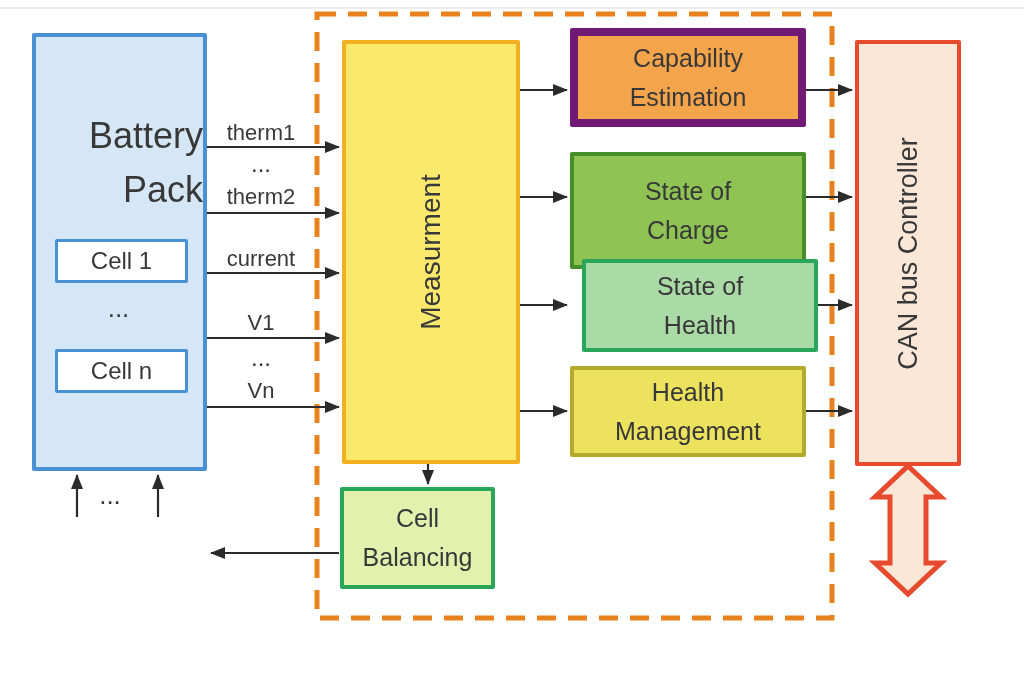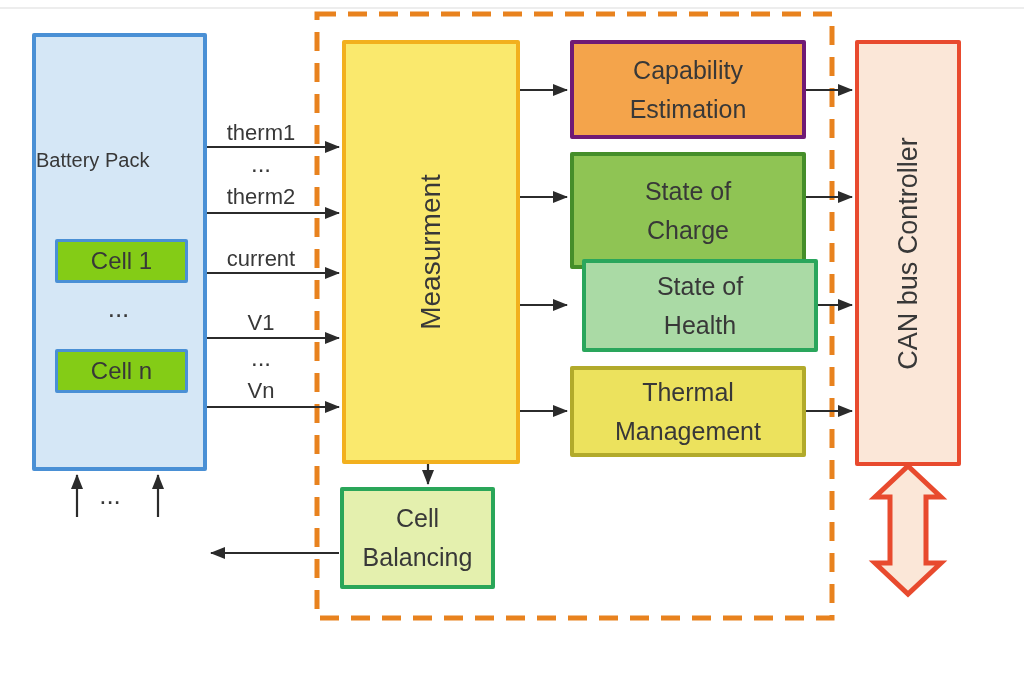--- a/index.html
+++ b/index.html
@@ -5,37 +5,37 @@
   html,body{margin:0;padding:0;background:#ffffff;}
   #page{position:relative;width:1024px;height:683px;background:#ffffff;overflow:hidden;
         font-family:"Liberation Sans", sans-serif;color:#383838;}
   .topline{position:absolute;left:0;top:7px;width:1024px;height:2px;background:#ededed;}
   svg.layer{position:absolute;left:0;top:0;width:1024px;height:683px;z-index:1;}
   .box{position:absolute;box-sizing:border-box;display:flex;align-items:center;justify-content:center;
        text-align:center;z-index:2;border-radius:2px;}
   .lbl{display:block;}
   
   .battery{left:32px;top:33px;width:175px;height:438px;background:#d5e7f6;border:4px solid #4a90d5;}
-  .battery .bp-label{position:absolute;top:72px;left:0;right:0;font-size:20px;line-height:1.5;
-       text-align:left;margin-top:36px;}
-  .cell{position:absolute;left:19px;width:127px;height:38px;background:#84cc16;border:3px solid #4a90d5;
+  .battery .bp-label{position:absolute;top:72px;left:0;right:0;font-size:36px;line-height:1.5;
+       text-align:right;}
+  .cell{position:absolute;left:19px;width:127px;height:38px;background:#ffffff;border:3px solid #4a90d5;
        display:flex;align-items:center;justify-content:center;font-size:24px;border-radius:2px;}
   .cell1{top:202px;} .celln{top:312px;}
   .cell-dots{position:absolute;left:19px;top:256px;width:127px;text-align:center;font-size:26px;}
   
   .discharger{left:32px;top:517px;width:176px;height:70px;background:#fce6cd;border:4px solid #f07f2c;
        font-size:27px;}
   .disch-dots{position:absolute;left:80px;top:480px;width:60px;text-align:center;font-size:26px;z-index:2;}
   
   .measurement{left:342px;top:40px;width:178px;height:424px;background:#fae96d;border:4px solid #f2b01e;}
   .measurement .rot{transform:rotate(-90deg);white-space:nowrap;font-size:28px;}
   .cellbal{left:340px;top:487px;width:155px;height:102px;background:#e4f0ae;border:4px solid #2aa659;
        font-size:25px;line-height:1.55;}
   .cellbal .lbl{width:130px;}
-  .capest{left:570px;top:40px;width:236px;height:99px;background:#f4a44b;border:4px solid #701a75;
+  .capest{left:570px;top:28px;width:236px;height:99px;background:#f4a44b;border:8px solid #701a75;
        font-size:25px;line-height:1.55;}
   .capest .lbl{width:170px;}
   .soc{left:570px;top:152px;width:236px;height:117px;background:#8fc454;border:4px solid #458e2a;
        font-size:25px;line-height:1.55;}
   .soc .lbl{width:140px;}
   .soh{left:570px;top:259px;width:236px;height:93px;background:#aadaa5;border:4px solid #2aa65c;
        font-size:25px;line-height:1.55;margin-left:12px;}
   .soh .lbl{width:140px;}
   .thermal{left:570px;top:366px;width:236px;height:91px;background:#ece25d;border:4px solid #b2aa2b;
        font-size:25px;line-height:1.55;}
@@ -121,20 +121,20 @@
   <div class="box capest">
     <span class="lbl">Capability Estimation</span>
   </div>
   <div class="box soc">
     <span class="lbl">State of Charge</span>
   </div>
   <div class="box soh">
     <span class="lbl">State of Health</span>
   </div>
   <div class="box thermal">
-    <span class="lbl">Thermal Management</span>
+    <span class="lbl">Health Management</span>
   </div>
 
   <div class="box canbus">
     <span class="rot">CAN bus Controller</span>
   </div>
 
 </div>
 
 </body></html>

